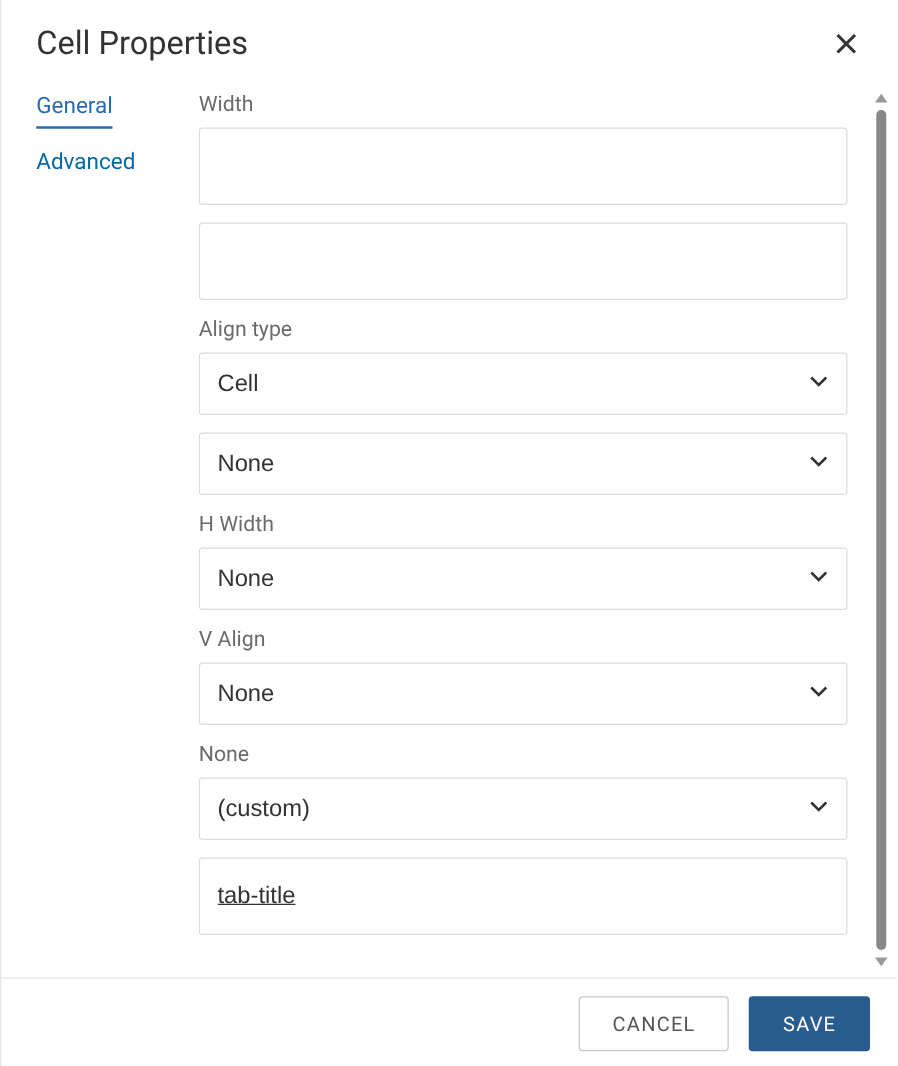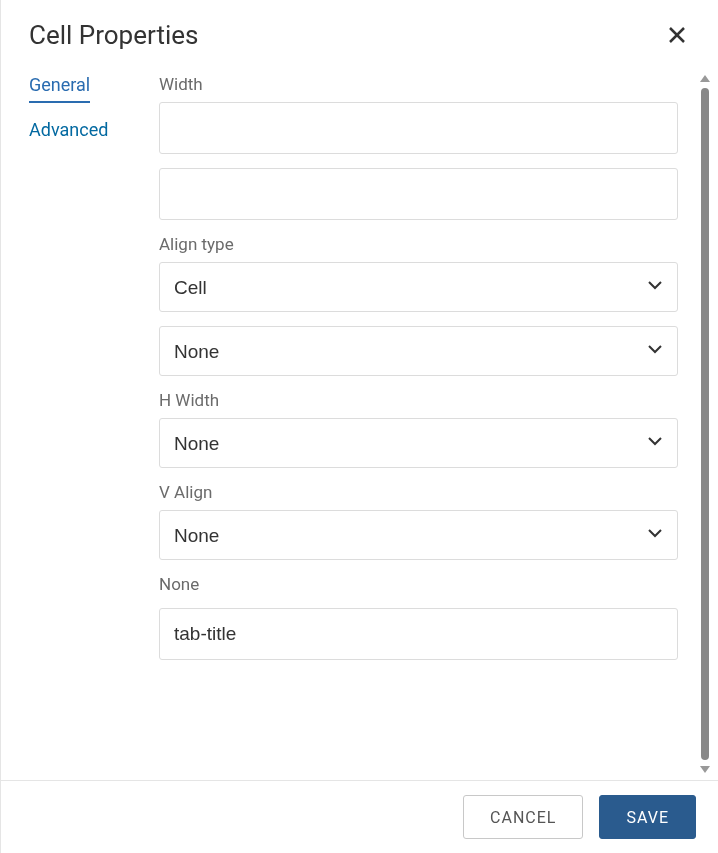--- a/index.html
+++ b/index.html
@@ -82,27 +82,28 @@
       margin-bottom: 14px;
     }
     .field-label {
       font-size: 17px;
       color: #6b6b6b;
       margin-bottom: 8px;
       display: block;
     }
     .text-input {
       width: 100%;
-      height: 52px;
+      height: 62px;
       border: 1px solid #dcdcdc;
       border-radius: 3px;
       font-size: 19px;
       padding: 4px 14px;
       color: #333;
       background: #fff;
+      text-decoration: underline;
     }
     .select-wrap {
       position: relative;
       width: 100%;
     }
     .select-input {
       width: 100%;
       height: 50px;
       border: 1px solid #dcdcdc;
       border-radius: 3px;
@@ -262,20 +263,28 @@
             <option>None</option>
           </select>
           <span class="chevron"><svg viewBox="0 0 18 18">
                 <polyline points="3,6 9,12 15,6"></polyline>
               </svg></span>
         </div>
       </div>
 
       <div class="field-group">
         <label class="field-label">None</label>
+        <div class="select-wrap">
+          <select class="select-input">
+            <option>(custom)</option>
+          </select>
+          <span class="chevron"><svg viewBox="0 0 18 18">
+                <polyline points="3,6 9,12 15,6"></polyline>
+              </svg></span>
+        </div>
       </div>
 
       <div class="field-group">
         <input type="text" class="text-input" value="tab-title" style="">
       </div>
 
     </div>
 
   </div>
 

